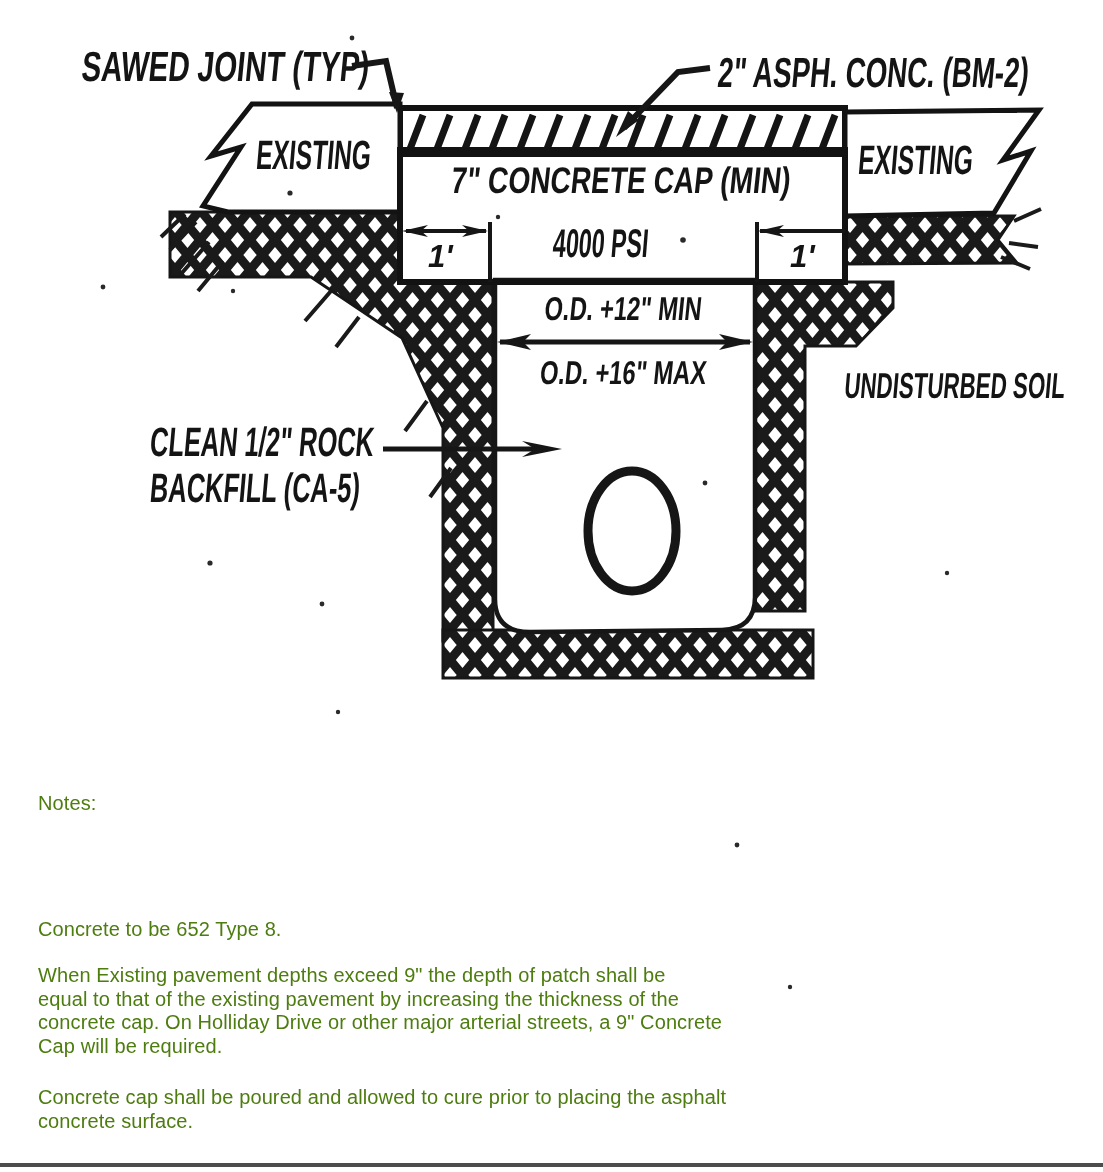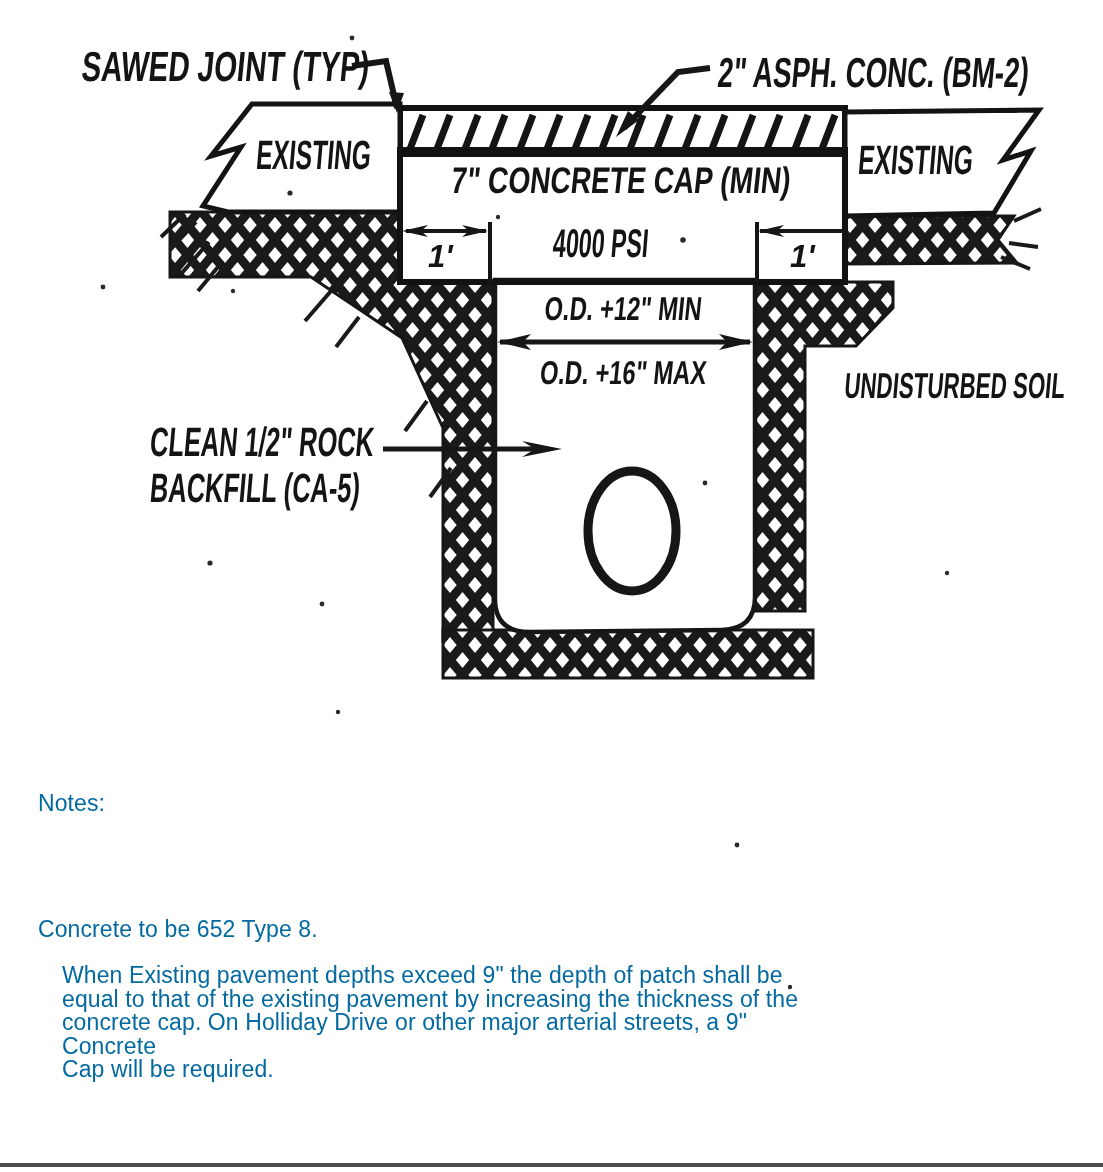--- a/index.html
+++ b/index.html
@@ -19,23 +19,23 @@
     white-space:nowrap;
     transform-origin:left top;
     line-height:1;
   }
   .ctr{text-align:center;transform-origin:center top;}
   .note{
     position:absolute;
     left:38px;
     width:745px;
     font-family:"Liberation Sans",sans-serif;
-    font-size:23px;
+    font-size:20px;
     line-height:23.6px;
-    color:#0369a1;
+    color:#4d7c0f;
     white-space:pre-line;
     letter-spacing:0.1px;
   }
 </style>
 </head>
 <body>
 
 <div id="page">
 
   <svg id="drawing-svg" width="1103" height="1172" viewBox="0 0 1103 1172">
@@ -142,19 +142,21 @@
 
   <div class="lbl" style="left:152px;top:422px;font-size:41px;transform:scaleX(.62) skewX(-8deg);">CLEAN 1/2" ROCK</div>
 
   <div class="lbl" style="left:152px;top:468px;font-size:41px;transform:scaleX(.62) skewX(-8deg);">BACKFILL (CA-5)</div>
 
   <div class="note" style="top:792px;">Notes:</div>
 
 
   <div class="note" style="top:918px;">Concrete to be 652 Type 8.</div>
 
-  <div class="note" style="top:964px;margin-left:24px;">When Existing pavement depths exceed 9" the depth of patch shall be
+  <div class="note" style="top:964px;">When Existing pavement depths exceed 9" the depth of patch shall be
 equal to that of the existing pavement by increasing the thickness of the
 concrete cap.  On Holliday Drive or other major arterial streets, a 9" Concrete
 Cap will be required.</div>
 
+  <div class="note" style="top:1086px;">Concrete cap shall be poured and allowed to cure prior to placing the asphalt
+concrete surface.</div>
 
 </div>
 
 </body></html>

